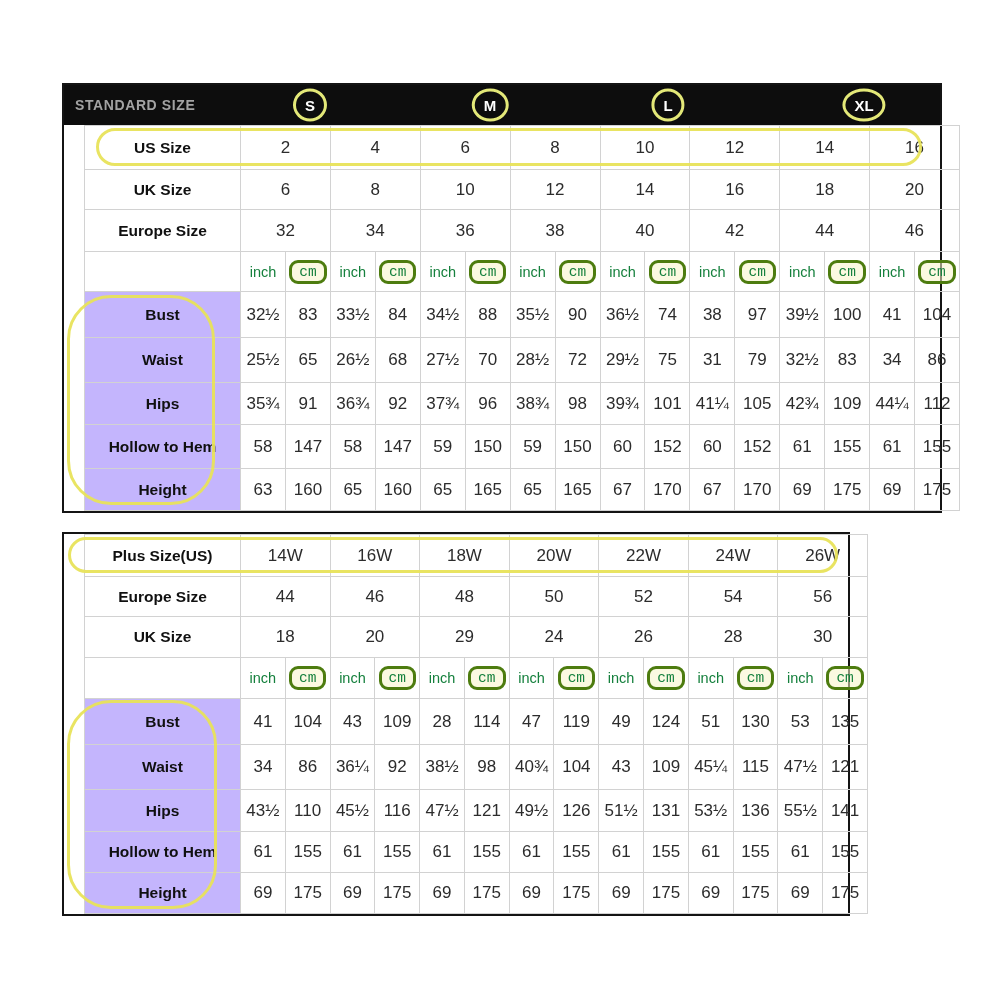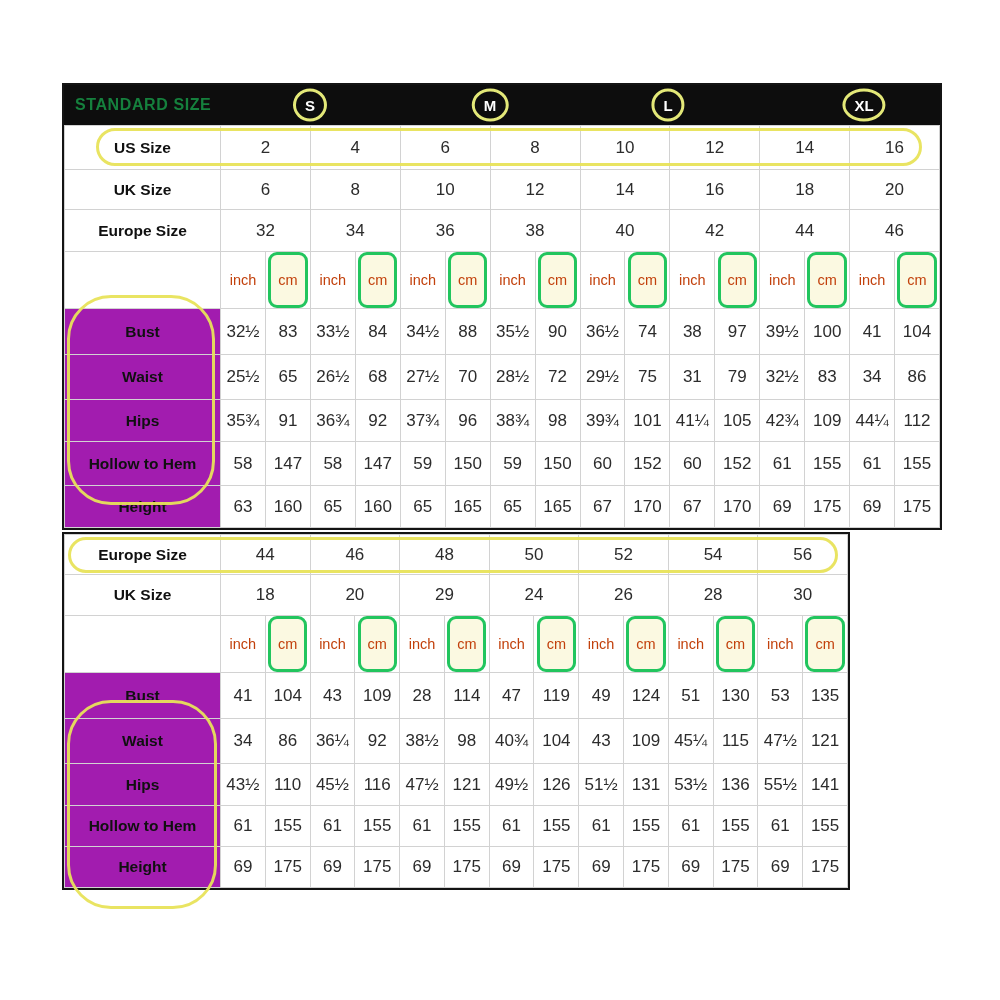--- a/index.html
+++ b/index.html
@@ -6,36 +6,36 @@
   html, body { width: 1000px; height: 1000px; background: #ffffff;
     font-family: "Liberation Sans", sans-serif; }
   .page { position: relative; width: 1000px; height: 1000px; overflow: hidden; }
 
   .tbl { position: absolute; border: 2px solid #141414; background: #fff; }
   #standard-table { left: 62px; top: 83px; width: 880px; }
   #plus-table { left: 62px; top: 532px; width: 788px; }
 
   .tbl-header { position: relative; height: 40px; background: #0d0d0d;
     display: flex; align-items: center; }
-  .tbl-title { color: #15803d; font-weight: bold; font-size: 16px;
+  .tbl-title { color: #a3a3a3; font-weight: bold; font-size: 14px;
     letter-spacing: 0.6px; padding-left: 11px; }
   .badge { position: absolute; top: 50%; transform: translate(-50%,-50%);
     color: #fff; font-weight: bold; font-size: 15px;
     border: 3px solid #e3e878; border-radius: 50%;
     height: 33px; min-width: 30px; padding: 0 9px;
     display: flex; align-items: center; justify-content: center; }
 
-  table { width: 100%; border-collapse: collapse; table-layout: fixed; }
+  table { width: 100%; border-collapse: collapse; table-layout: fixed; margin-left: 20px; }
   td { border: 1px solid #d2d2d2; text-align: center; vertical-align: middle;
     font-size: 17px; color: #2c2c2c; overflow: hidden; white-space: nowrap; }
   td.lbl { font-weight: bold; font-size: 15.5px; color: #101010; }
-  td.meas-lbl { background: #a21caf; }
-  td.unit { font-size: 14.5px; color: #c2410c; }
-  .cm-box { display: inline-block; border: 3px solid #22c55e; border-radius: 9px;
-    background: rgba(248,244,200,0.55); padding: 17px 7px; font-size: 14.5px; }
+  td.meas-lbl { background: #c4b5fd; }
+  td.unit { font-size: 14.5px; color: #15803d; }
+  .cm-box { display: inline-block; border: 3px solid #4d7c0f; border-radius: 9px;
+    background: rgba(248,244,200,0.55); padding: 1px 7px; font-size: 14.5px; font-family: Liberation Mono, monospace; }
 
   .ann { position: absolute; border: 3px solid rgba(232,227,90,0.95);
     pointer-events: none; background: transparent; }
   #ann-us-size { left: 96px; top: 128px; width: 826px; height: 38px; border-radius: 21px; }
   #ann-std-meas { left: 67px; top: 295px; width: 148px; height: 210px; border-radius: 44px; }
   #ann-plus-size { left: 68px; top: 537px; width: 770px; height: 36px; border-radius: 19px; }
   #ann-plus-meas { left: 67px; top: 700px; width: 150px; height: 209px; border-radius: 44px; }
 
   .tips { position: absolute; left: 851px; top: 803px; color: #dc5360;
     font-size: 15.5px; line-height: 22px; width: 150px; }
@@ -239,20 +239,30 @@
           <col>
           <col>
           <col>
           <col>
           <col>
           <col>
           <col>
           <col>
         </colgroup>
       <tbody id="plus-body">
+          <tr class="size-row" style="height: 42px;">
+            <td class="lbl">Plus Size(US)</td>
+            <td class="val" colspan="2">14W</td>
+            <td class="val" colspan="2">16W</td>
+            <td class="val" colspan="2">18W</td>
+            <td class="val" colspan="2">20W</td>
+            <td class="val" colspan="2">22W</td>
+            <td class="val" colspan="2">24W</td>
+            <td class="val" colspan="2">26W</td>
+          </tr>
           <tr class="size-row" style="height: 40px;">
             <td class="lbl">Europe Size</td>
             <td class="val" colspan="2">44</td>
             <td class="val" colspan="2">46</td>
             <td class="val" colspan="2">48</td>
             <td class="val" colspan="2">50</td>
             <td class="val" colspan="2">52</td>
             <td class="val" colspan="2">54</td>
             <td class="val" colspan="2">56</td>
           </tr>

